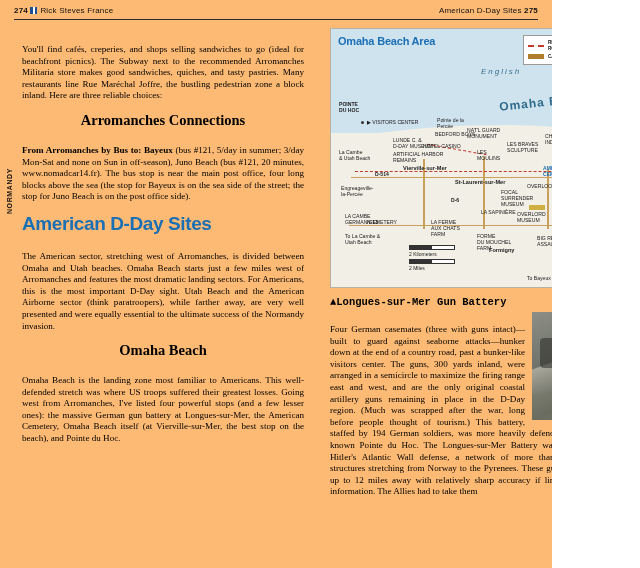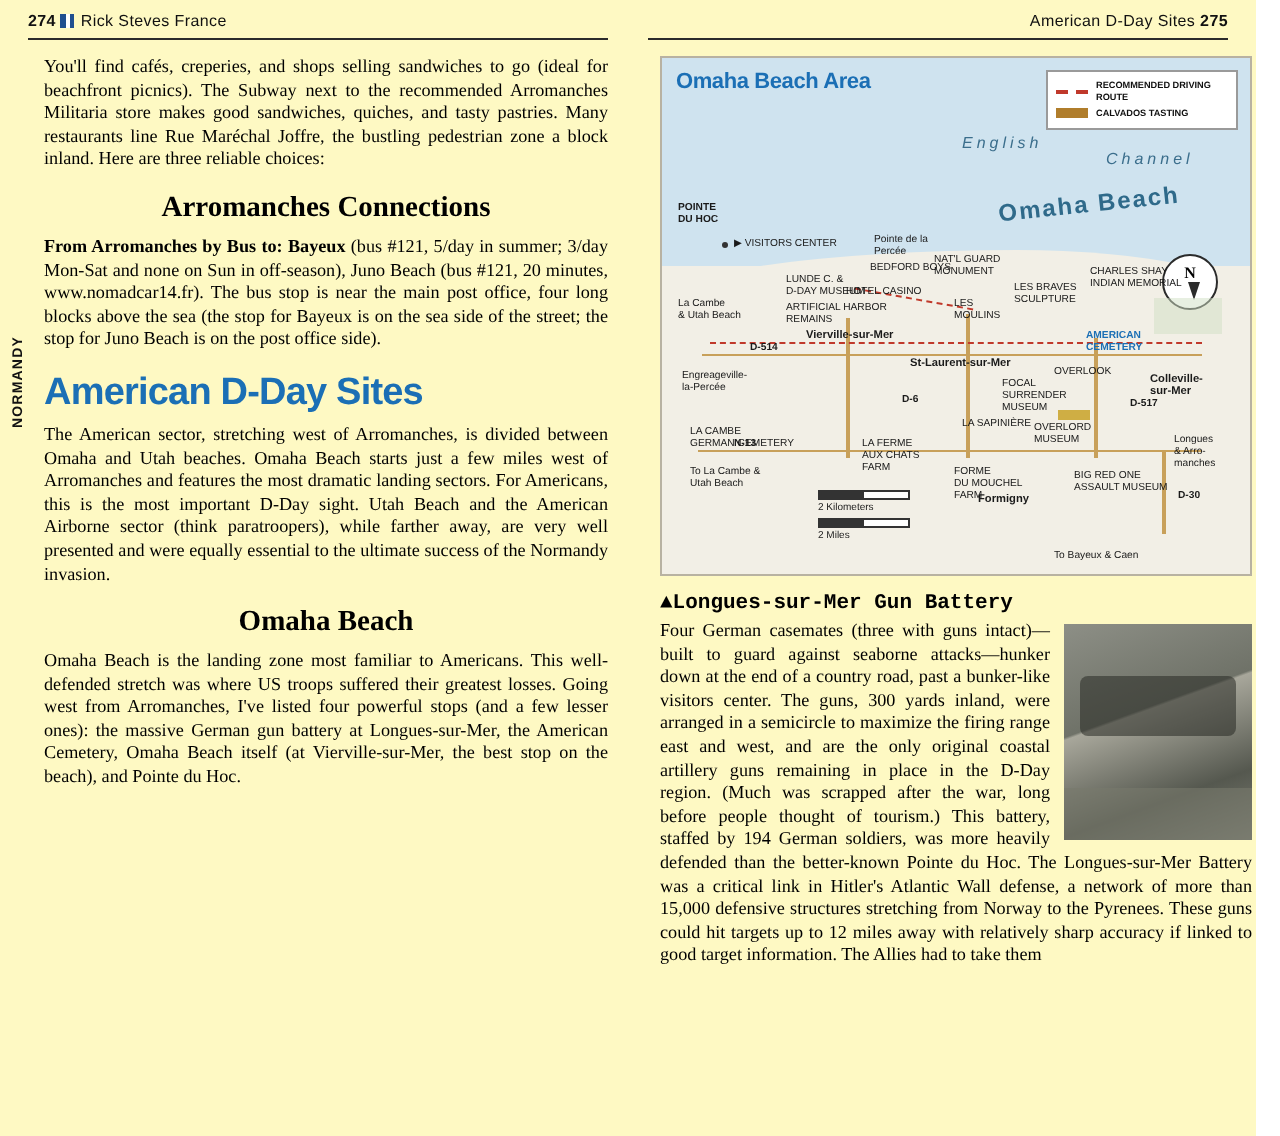--- a/index.html
+++ b/index.html
@@ -2,23 +2,23 @@
 <html><head>
 <meta charset="utf-8">
 <style>
   html, body {
     margin: 0;
     padding: 0;
     background: #ffffff;
   }
   .page {
     position: relative;
-    width: 628px;
+    width: 552px;
     height: 568px;
-    background: #fef9c3;
+    background: #fdba74;
     font-family: "Liberation Serif", serif;
     overflow: hidden;
   }
   
   .runhead {
     position: absolute;
     top: 6px;
     font-family: "Liberation Sans", sans-serif;
     font-size: 8px;
     font-weight: bold;
@@ -93,21 +93,21 @@
   }
   h4.subhead {
     font-family: Liberation Mono, monospace;
     font-weight: bold;
     font-size: 10.5px;
     margin: 8px 0 2px 0;
   }
   p {
     font-size: 9.1px;
     line-height: 11.6px;
-    margin: 0 0 0 0;
+    margin: 16px 0 0 0;
     text-align: justify;
     text-justify: inter-word;
     hyphens: auto;
   }
   p + p { margin-top: 4px; }
   p.indent { text-indent: 11px; }
   .bold { font-weight: bold; }
 
   .caption {
     font-size: 8.4px;

